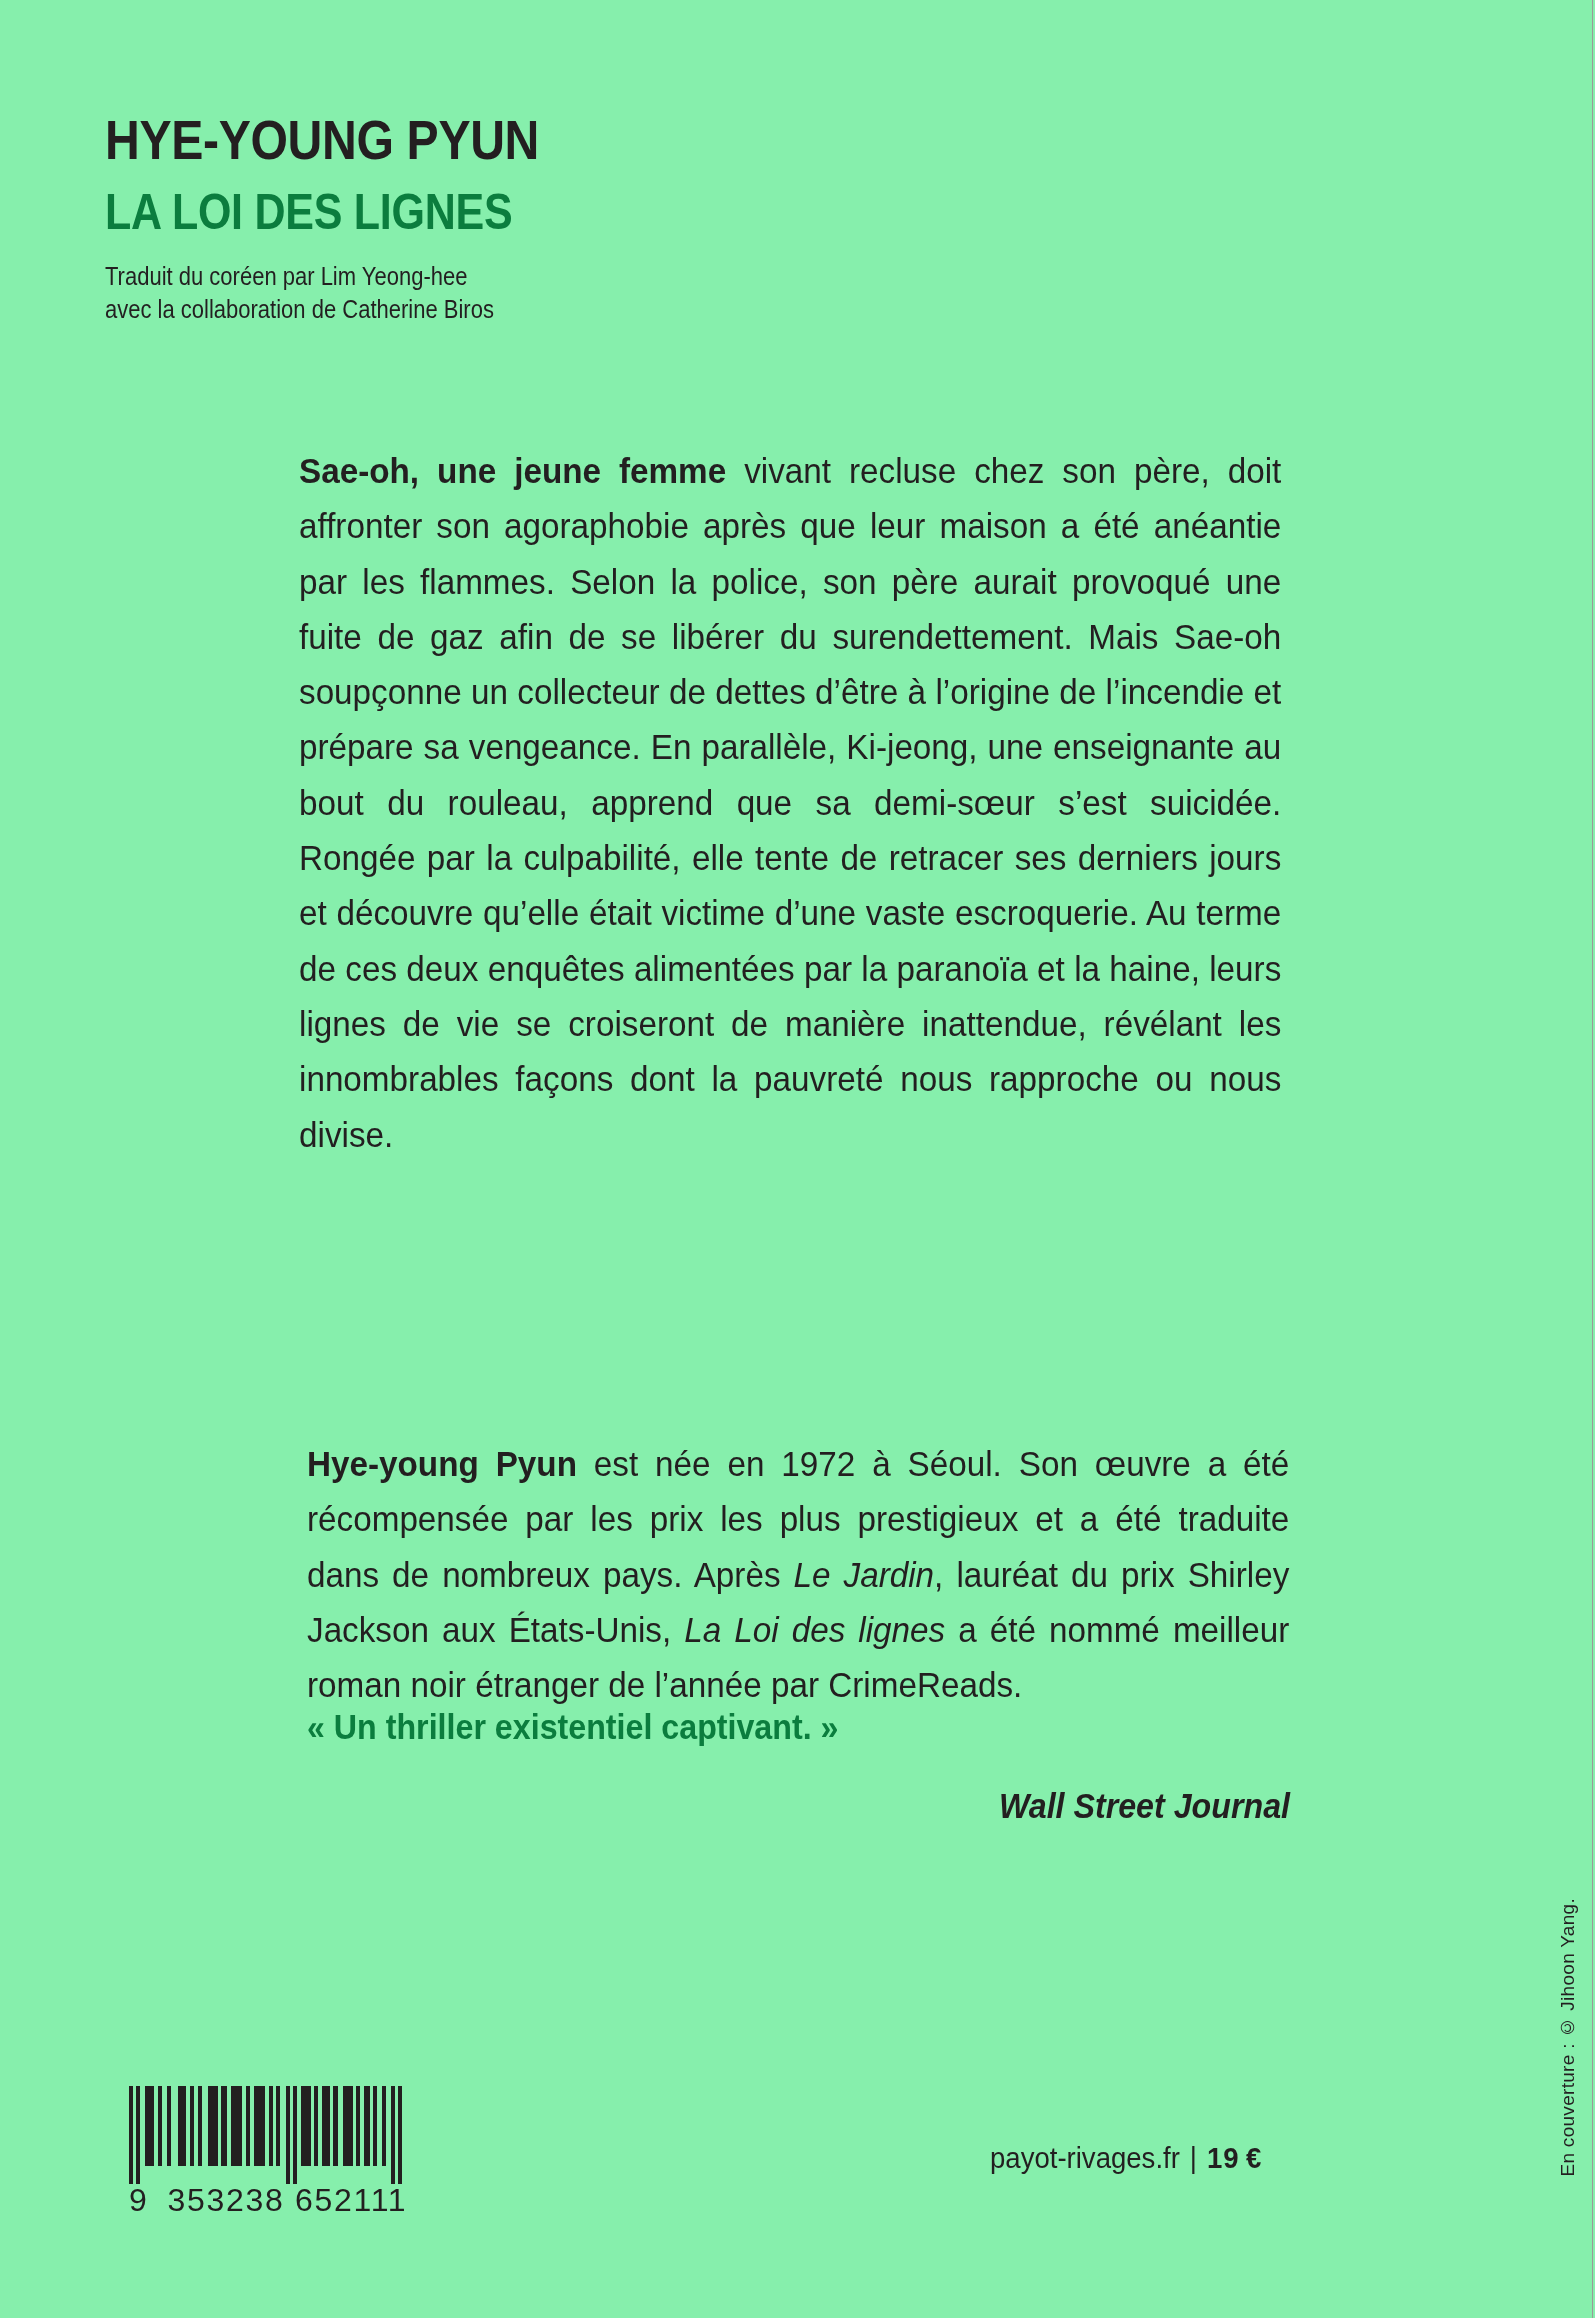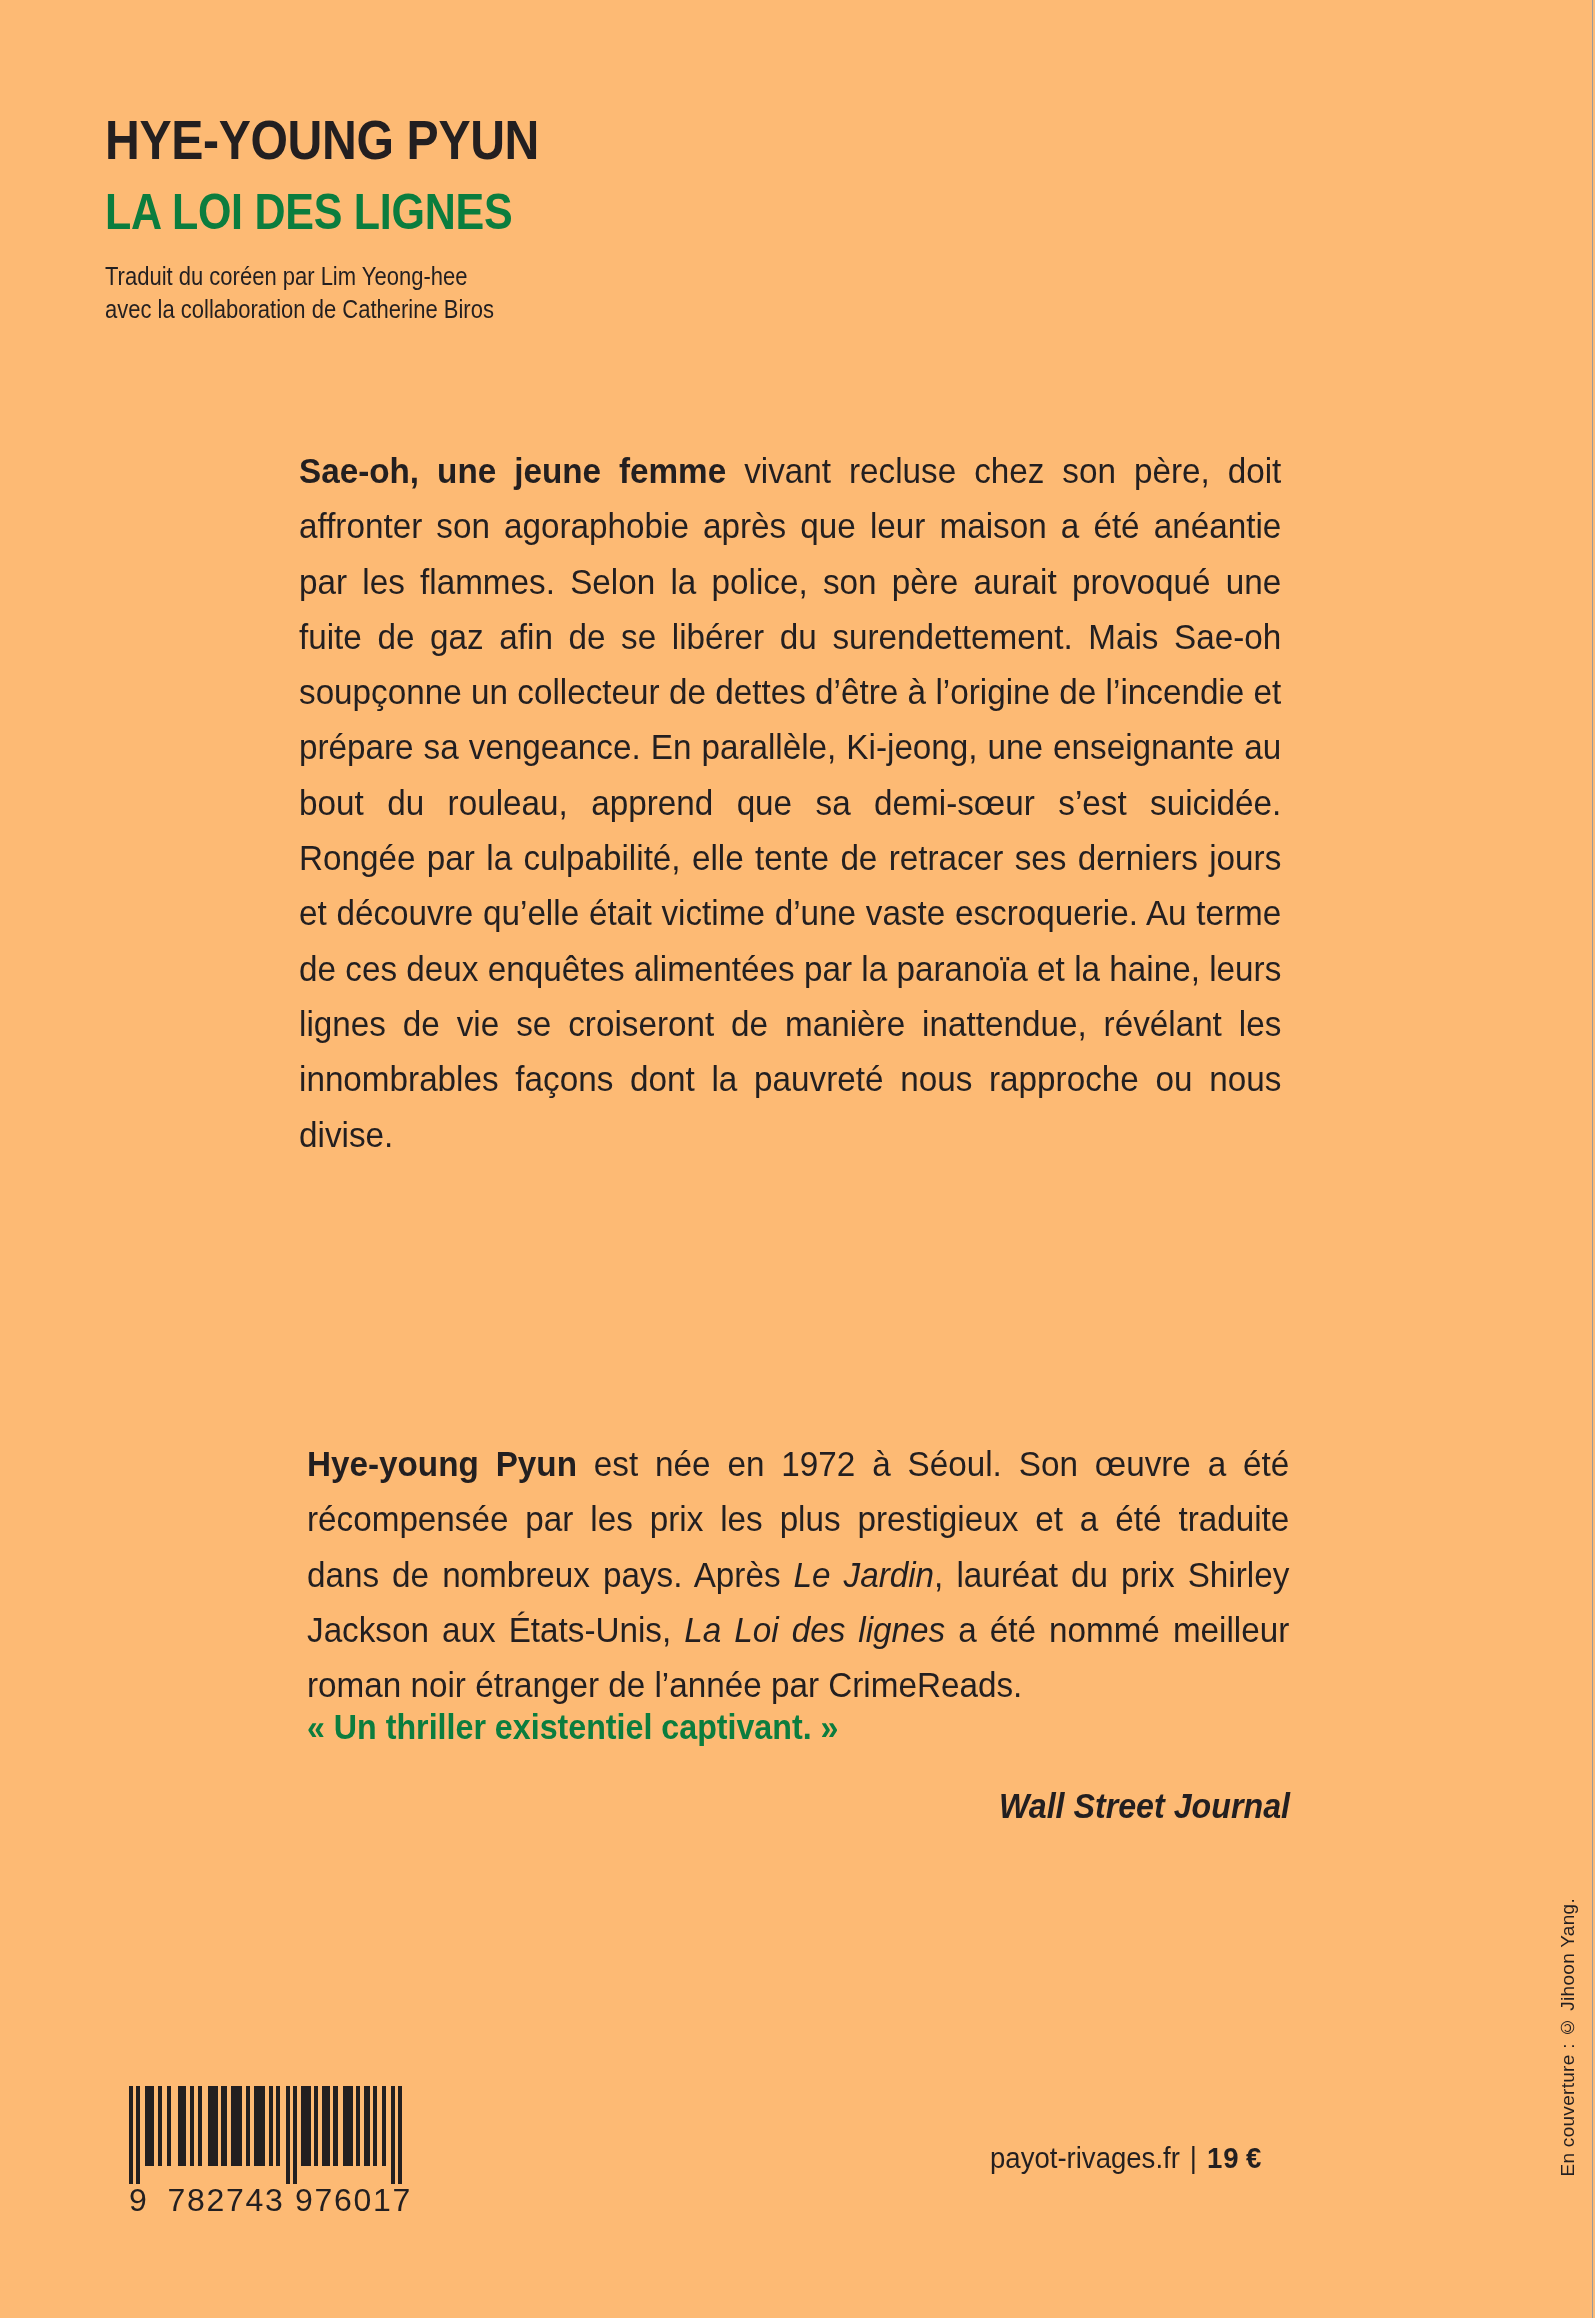--- a/index.html
+++ b/index.html
@@ -12,21 +12,21 @@
     height: 2319px;
     position: relative;
     font-family: "Liberation Sans", sans-serif;
     color: #231f20;
     overflow: hidden;
   }
 
   .page {
     position: absolute;
     inset: 0;
-    background: #fdba74;
+    background: #86efac;
   }
 
   
   .trim-edge {
     position: absolute;
     top: 0;
     right: 1.7px;
     width: 0.9px;
     height: 2319px;
     background: #9a9a9a;
@@ -262,21 +262,21 @@
       <span style="left:193px;width:7.9px;"></span>
       <span style="left:204px;width:5.2px;"></span>
       <span style="left:214px;width:9.6px;"></span>
       <span style="left:227px;width:3.5px;"></span>
       <span style="left:235px;width:6.1px;"></span>
       <span style="left:244px;width:4.4px;"></span>
       <span style="left:253px;width:3.5px;"></span>
       <span class="guard" style="left:262px;width:3.5px;"></span>
       <span class="guard" style="left:269px;width:3.5px;"></span>
     </div>
-    <div class="barcode-digits"><span class="lead">9</span><span>782743 976017</span></div>
+    <div class="barcode-digits"><span class="lead">9</span><span>353238 652111</span></div>
   </div>
 
   <div class="publisher">
     <span>payot-rivages.fr</span><span class="sep">|</span><span class="price">19</span><span class="euro">€</span>
   </div>
 
   <div class="cover-credit">En couverture : © Jihoon Yang.</div>
 
 </div>
 

